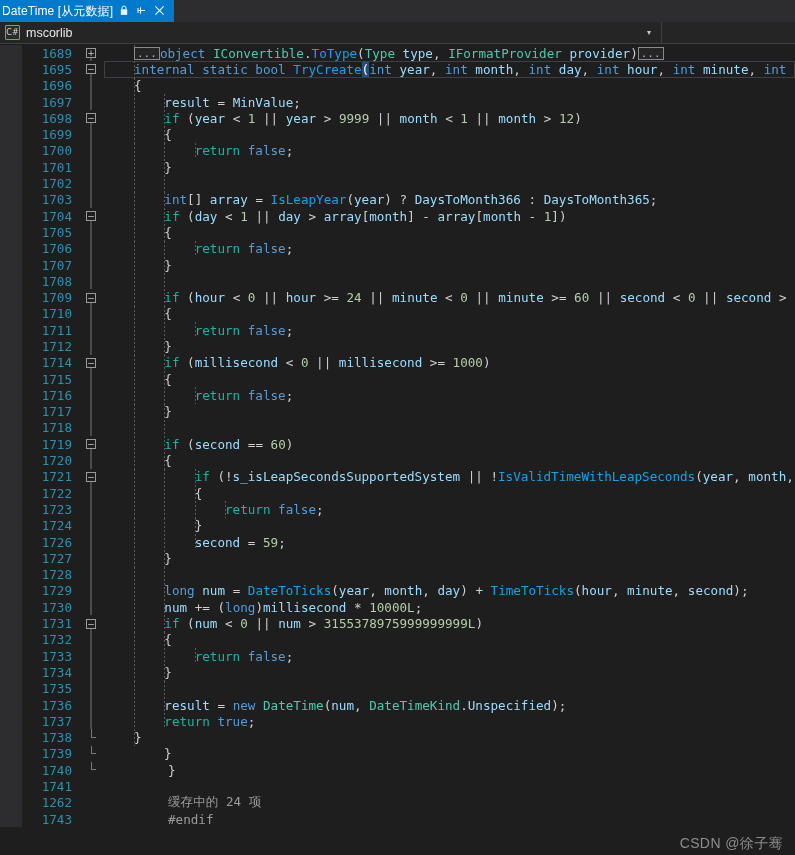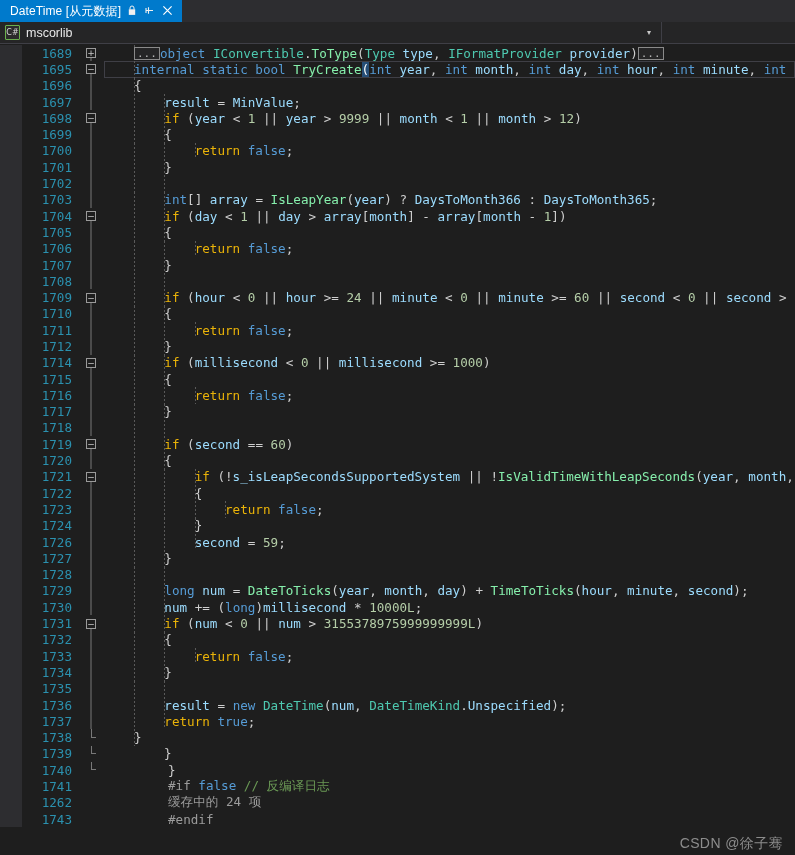--- a/index.html
+++ b/index.html
@@ -21,21 +21,21 @@
   .tabstrip {
     position: absolute; top: 0; left: 0;
     width: 795px; height: 22px;
     background: #2d2d30;
     display: flex; align-items: stretch;
   }
   .tab {
     display: flex; align-items: center;
     background: #007acc;
     color: #ffffff;
-    padding: 0 8px 0 10px;
+    padding: 0 8px 0 2px;
     height: 22px;
     font-family: "Liberation Sans", sans-serif;
     font-size: 12px;
     gap: 7px;
     white-space: nowrap;
   }
   .tab-title { letter-spacing: .1px; }
   .tab-icon {
     display: inline-block;
     font-size: 11px;
@@ -189,23 +189,23 @@
     color: #b4b4b4;
     line-height: 11px;
     font-size: 11px;
     padding: 0 2px;
     background: #252526;
     position: relative; top: -1px;
   }
 
   
   .kw   { color: #569cd6; }
-  .kwc  { color: #eab308; margin-top: 33px; }
+  .kwc  { color: #14b8a6; margin-top: 33px; }
   .typ  { color: #4ec9b0; }
-  .mtd  { color: #86efac; }
+  .mtd  { color: #0ea5e9; }
   .idn  { color: #9cdcfe; }
   .num  { color: #b5cea8; }
   .pun  { color: #cfcfcf; }
   .cmt  { color: #6a9955; }
   .pre  { color: #9b9b9b; }
   .sel  { background: #264f78; color: #ffffff; }
 
   
   .watermark {
     position: absolute;
@@ -294,20 +294,20 @@
         <div class="row"><div class="gutter-left"></div><div class="lineno">1731</div><div class="outline"><span class="out-line half-down"></span><span class="out-box">−</span></div><div class="code-cell"><span class="guide" style="left: 30px;"></span><span class="guide" style="left: 60.32px;"></span><span class="code-text" style="padding-left: 30px;">    <span class="kwc">if</span> <span class="pun">(</span><span class="idn">num</span> <span class="pun">&lt;</span> <span class="num">0</span> <span class="pun">||</span> <span class="idn">num</span> <span class="pun">&gt;</span> <span class="num">3155378975999999999L</span><span class="pun">)</span></span></div></div>
         <div class="row"><div class="gutter-left"></div><div class="lineno">1732</div><div class="outline"><span class="out-line"></span></div><div class="code-cell"><span class="guide" style="left: 30px;"></span><span class="guide" style="left: 60.32px;"></span><span class="code-text" style="padding-left: 30px;">    <span class="pun">{</span></span></div></div>
         <div class="row"><div class="gutter-left"></div><div class="lineno">1733</div><div class="outline"><span class="out-line"></span></div><div class="code-cell"><span class="guide" style="left: 30px;"></span><span class="guide" style="left: 60.32px;"></span><span class="guide" style="left: 90.64px;"></span><span class="code-text" style="padding-left: 30px;">        <span class="kwc">return</span> <span class="kw">false</span><span class="pun">;</span></span></div></div>
         <div class="row"><div class="gutter-left"></div><div class="lineno">1734</div><div class="outline"><span class="out-line"></span></div><div class="code-cell"><span class="guide" style="left: 30px;"></span><span class="guide" style="left: 60.32px;"></span><span class="code-text" style="padding-left: 30px;">    <span class="pun">}</span></span></div></div>
         <div class="row"><div class="gutter-left"></div><div class="lineno">1735</div><div class="outline"><span class="out-line"></span></div><div class="code-cell"><span class="guide" style="left: 30px;"></span><span class="guide" style="left: 60.32px;"></span><span class="code-text" style="padding-left: 30px;"></span></div></div>
         <div class="row"><div class="gutter-left"></div><div class="lineno">1736</div><div class="outline"><span class="out-line"></span></div><div class="code-cell"><span class="guide" style="left: 30px;"></span><span class="guide" style="left: 60.32px;"></span><span class="code-text" style="padding-left: 30px;">    <span class="idn">result</span> <span class="pun">=</span> <span class="kw">new</span> <span class="typ">DateTime</span><span class="pun">(</span><span class="idn">num</span><span class="pun">,</span> <span class="typ">DateTimeKind</span><span class="pun">.</span><span class="idn">Unspecified</span><span class="pun">);</span></span></div></div>
         <div class="row"><div class="gutter-left"></div><div class="lineno">1737</div><div class="outline"><span class="out-line"></span></div><div class="code-cell"><span class="guide" style="left: 30px;"></span><span class="guide" style="left: 60.32px;"></span><span class="code-text" style="padding-left: 30px;">    <span class="kwc">return</span> <span class="kw">true</span><span class="pun">;</span></span></div></div>
         <div class="row"><div class="gutter-left"></div><div class="lineno">1738</div><div class="outline"><span class="out-end"></span></div><div class="code-cell"><span class="guide" style="left: 30px;"></span><span class="code-text" style="padding-left: 30px;"><span class="pun">}</span></span></div></div>
         <div class="row"><div class="gutter-left"></div><div class="lineno">1739</div><div class="outline"><span class="out-end"></span></div><div class="code-cell"><span class="code-text" style="padding-left: 60px;"><span class="pun">}</span></span></div></div>
         <div class="row"><div class="gutter-left"></div><div class="lineno">1740</div><div class="outline"><span class="out-end"></span></div><div class="code-cell"><span class="code-text" style="padding-left: 64px;"><span class="pun">}</span></span></div></div>
-        <div class="row"><div class="gutter-left"></div><div class="lineno">1741</div><div class="outline"></div><div class="code-cell"><span class="code-text" style="padding-left: 64px;"><span class="pre">#if</span> <span class="kw">false</span> <span class="cmt">// 反编译日志</span></span></div></div>
+        <div class="row"><div class="gutter-left"></div><div class="lineno">1741</div><div class="outline"></div></div>
         <div class="row"><div class="gutter-left"></div><div class="lineno">1262</div><div class="outline"></div><div class="code-cell"><span class="code-text" style="padding-left: 64px;"><span class="pre">缓存中的 24 项</span></span></div></div>
         <div class="row"><div class="gutter-left"></div><div class="lineno">1743</div><div class="outline"></div><div class="code-cell"><span class="code-text" style="padding-left: 64px;"><span class="pre">#endif</span></span></div></div>
       </div>
   </div>
 
   <div class="watermark">CSDN @徐子骞</div>
 </div>
 
 </body></html>

